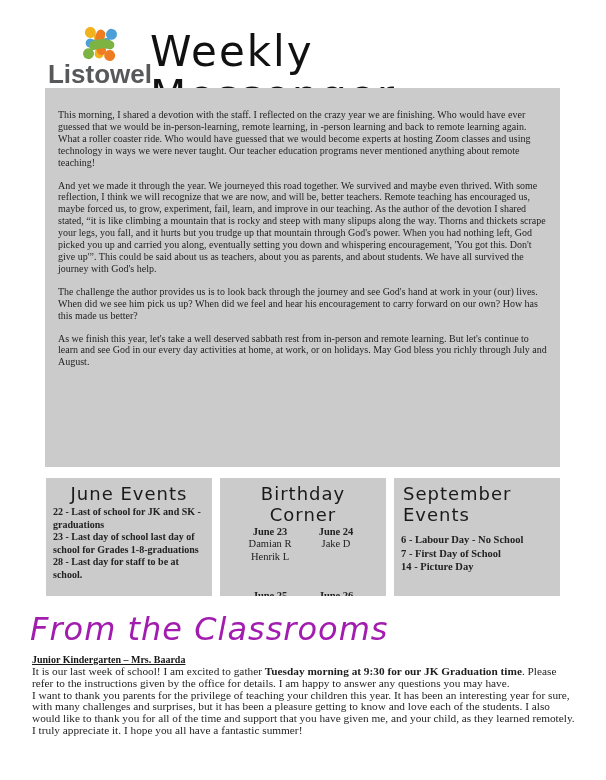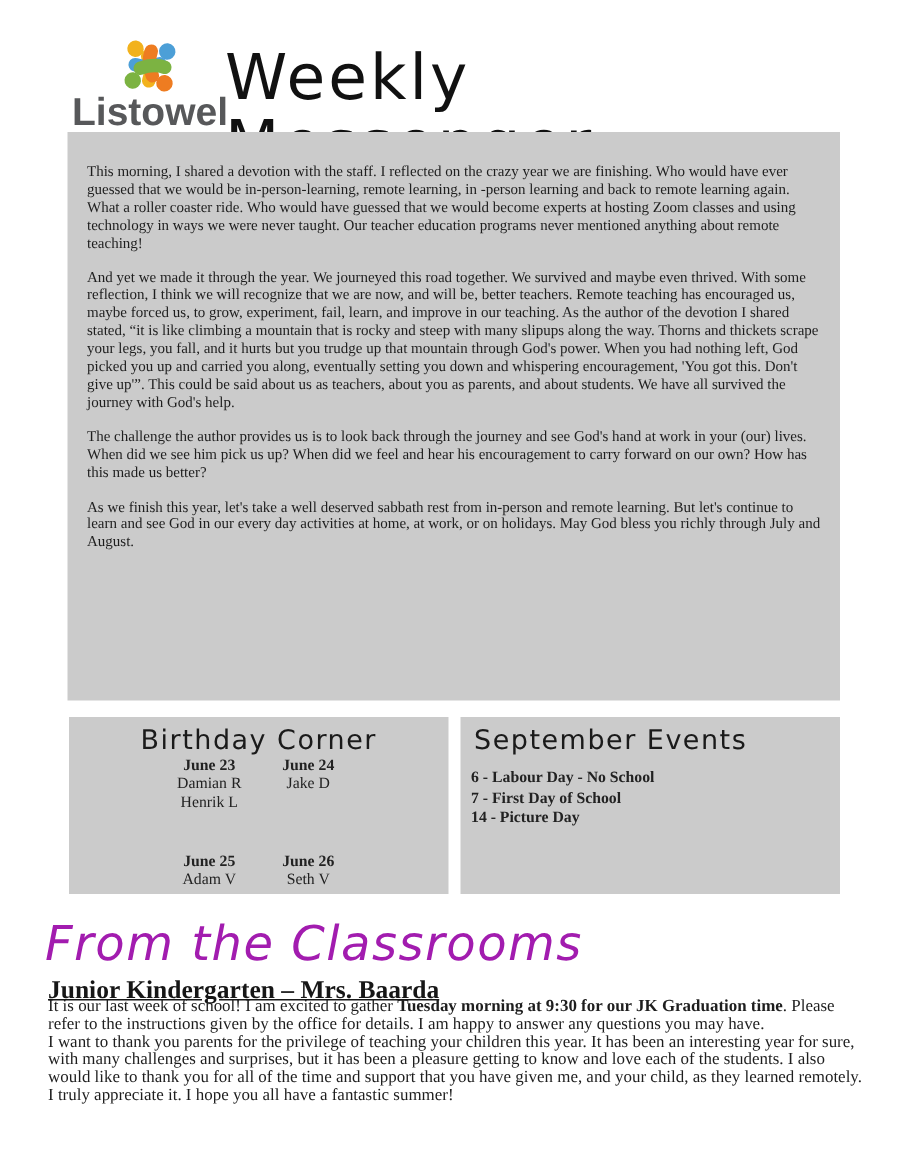--- a/index.html
+++ b/index.html
@@ -65,21 +65,21 @@
   .bgroup.g2{margin-top:27px;justify-content:center;}
   .bcol{width:62px;text-align:center;font-size:10.5px;line-height:12.3px;color:#222;}
   .bdate{font-weight:bold;}
   
   .classrooms-heading{
     position:absolute;left:30px;top:610px;margin:0;
     font-size:32px;line-height:38px;letter-spacing:1px;color:#a21caf;font-weight:400;font-style:italic;
   }
   .jk{position:absolute;left:32px;top:653px;width:547px;}
   .jk-title{
-    font-weight:bold;font-size:17px;line-height:13px;
+    font-weight:bold;font-size:10px;line-height:13px;
     text-decoration:underline;color:#161616;
   }
   .jk p{margin:0;font-size:11.3px;line-height:11.8px;color:#1e1e1e;}
 </style>
 </head>
 <body>
 
 <div class="page">
 
   <div class="header">
@@ -115,20 +115,28 @@
 
   <div class="devotion">
     <p>This morning, I shared a devotion with the staff. I reflected on the crazy year we are finishing. Who would have ever guessed that we would be in-person-learning, remote learning, in -person learning and back to remote learning again. What a roller coaster ride. Who would have guessed that we would become experts at hosting Zoom classes and using technology in ways we were never taught. Our teacher education programs never mentioned anything about remote teaching!</p>
     <p>And yet we made it through the year. We journeyed this road together. We survived and maybe even thrived. With some reflection, I think we will recognize that we are now, and will be, better teachers. Remote teaching has encouraged us, maybe forced us, to grow, experiment, fail, learn, and improve in our teaching. As the author of the devotion I shared stated, “it is like climbing a mountain that is rocky and steep with many slipups along the way.  Thorns and thickets scrape your legs, you fall, and it hurts but you trudge up that mountain through God's power. When you had nothing left, God picked you up and carried you along, eventually setting you down and whispering encouragement, 'You got this. Don't give up'”. This could be said about us as teachers, about you as parents, and about students. We have all survived the journey with God's help.</p>
     <p>The challenge the author provides us is to look back through the journey and see God's hand at work in your (our) lives. When did we see him pick us up? When did we feel and hear his encouragement to carry forward on our own? How has this made us better?</p>
     <p>As we finish this year, let's take a well deserved sabbath rest from in-person and remote learning. But let's continue to learn and see God in our every day activities at home, at work, or on holidays. May God bless you richly through July and August.</p>
   </div>
 
   <div class="events-row">
 
+    <div class="ebox june">
+      <div class="ebox-title hand">June Events</div>
+      <div class="eitems">
+        <div>22 - Last of school for JK and SK - graduations</div>
+        <div>23 - Last day of school last day of school for Grades 1-8-graduations</div>
+        <div>28 - Last day for staff to be at school.</div>
+      </div>
+    </div>
 
     <div class="ebox bday">
       <div class="ebox-title hand">Birthday Corner</div>
       <div class="bgroup">
         <div class="bcol">
           <div class="bdate">June 23</div>
           <div>Damian R</div>
           <div>Henrik L</div>
         </div>
         <div class="bcol">

